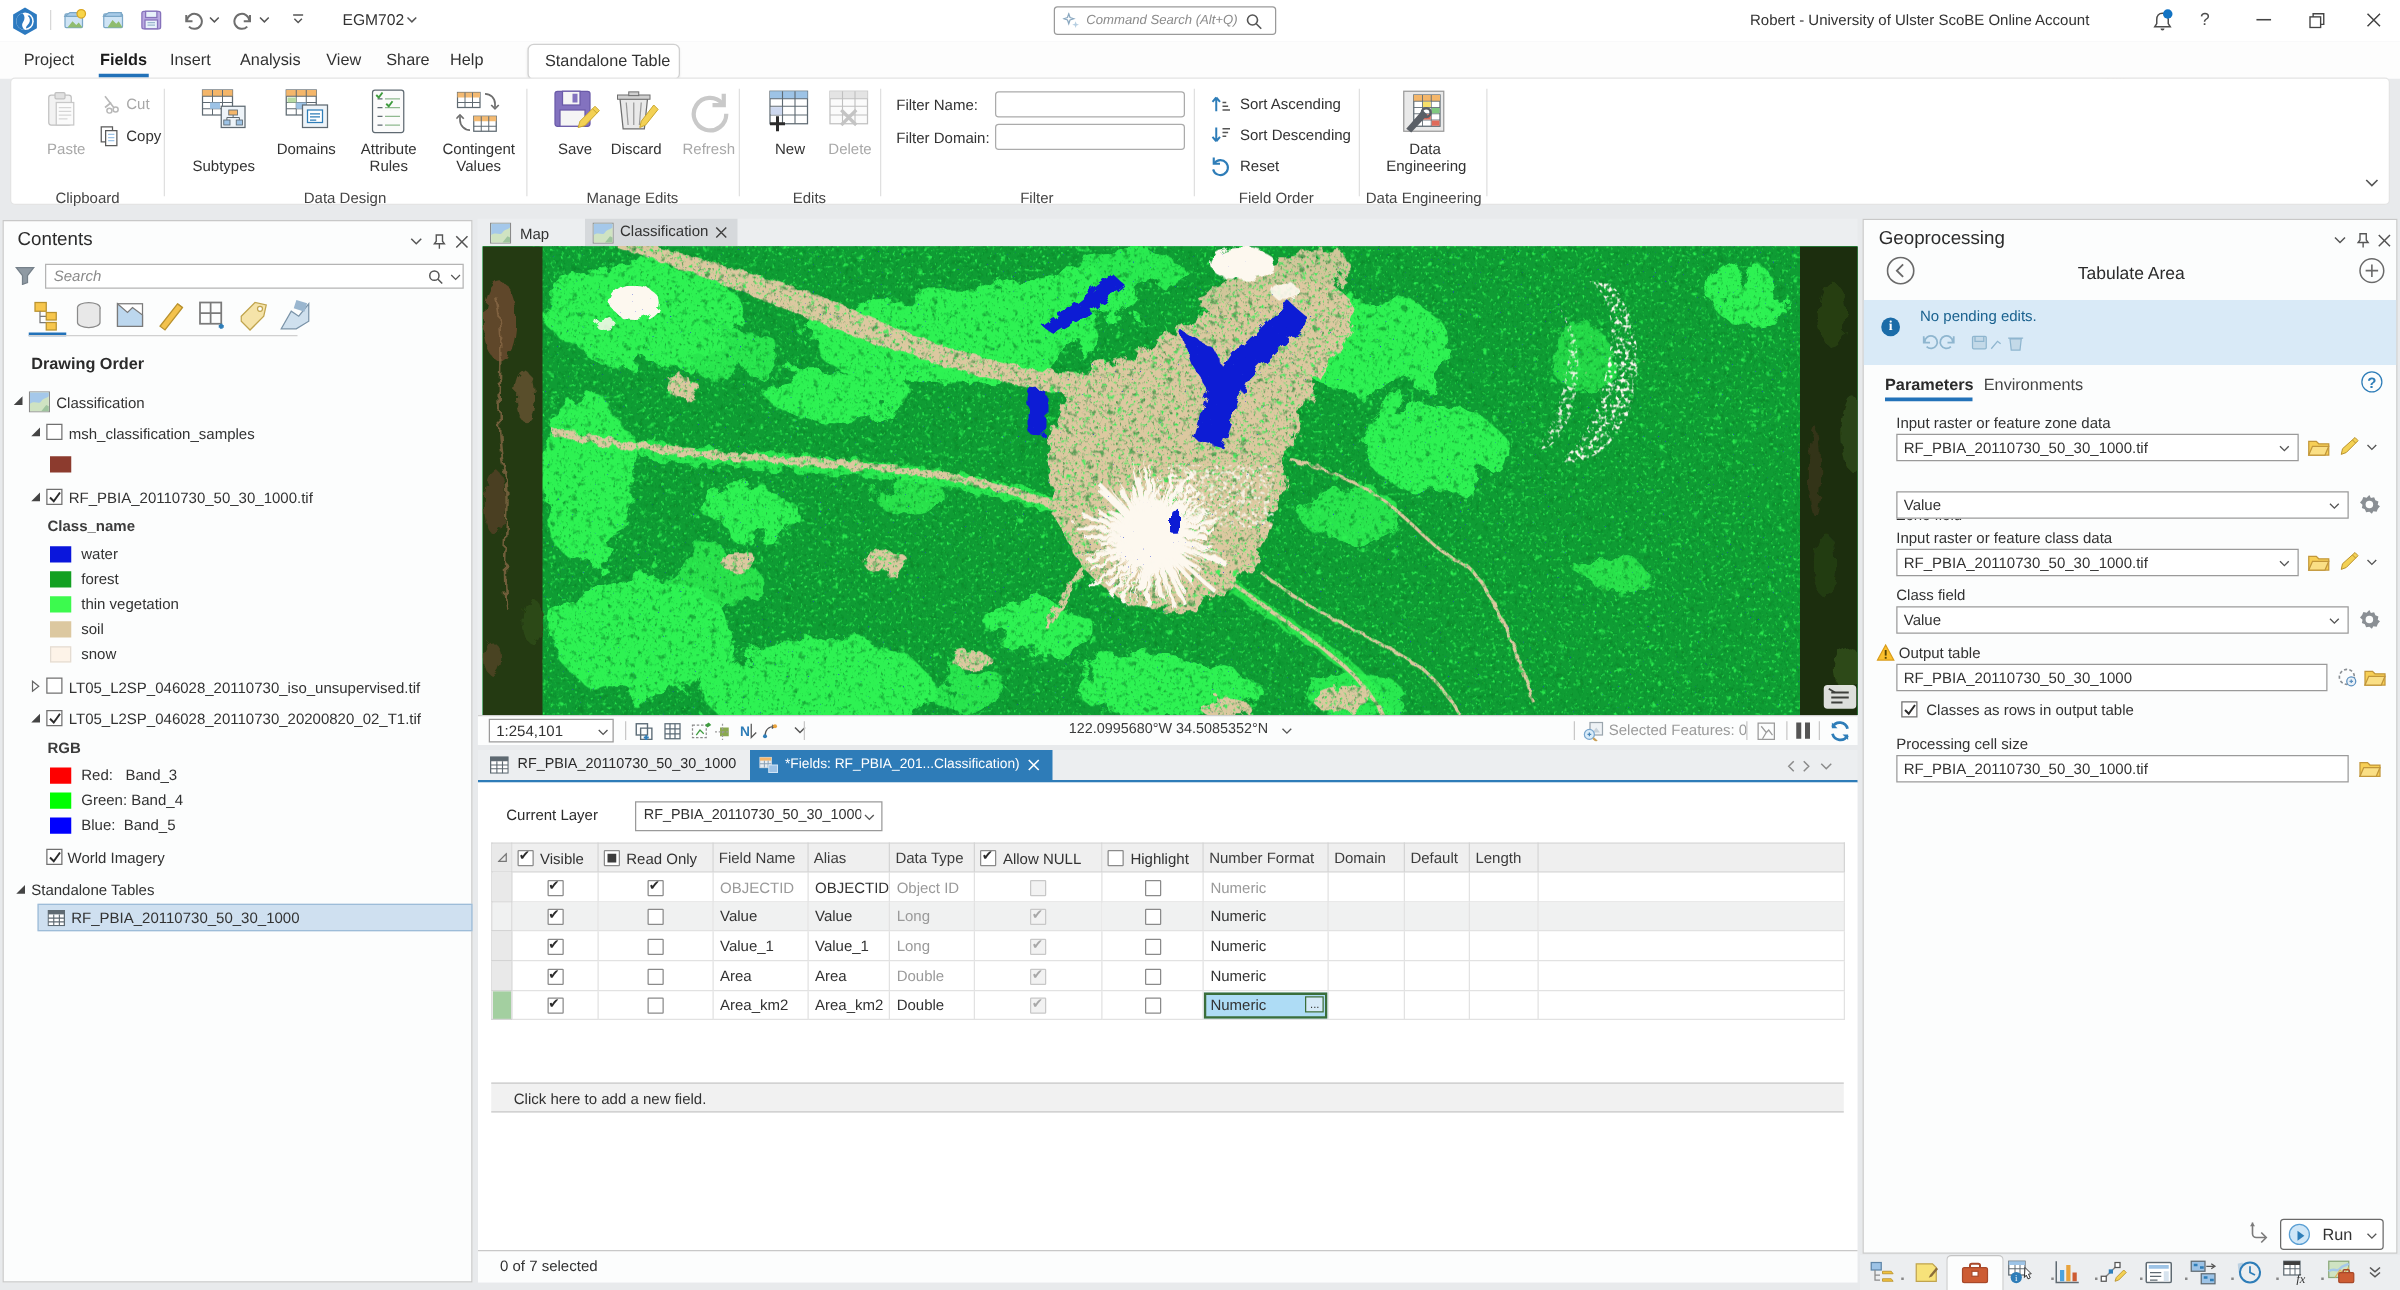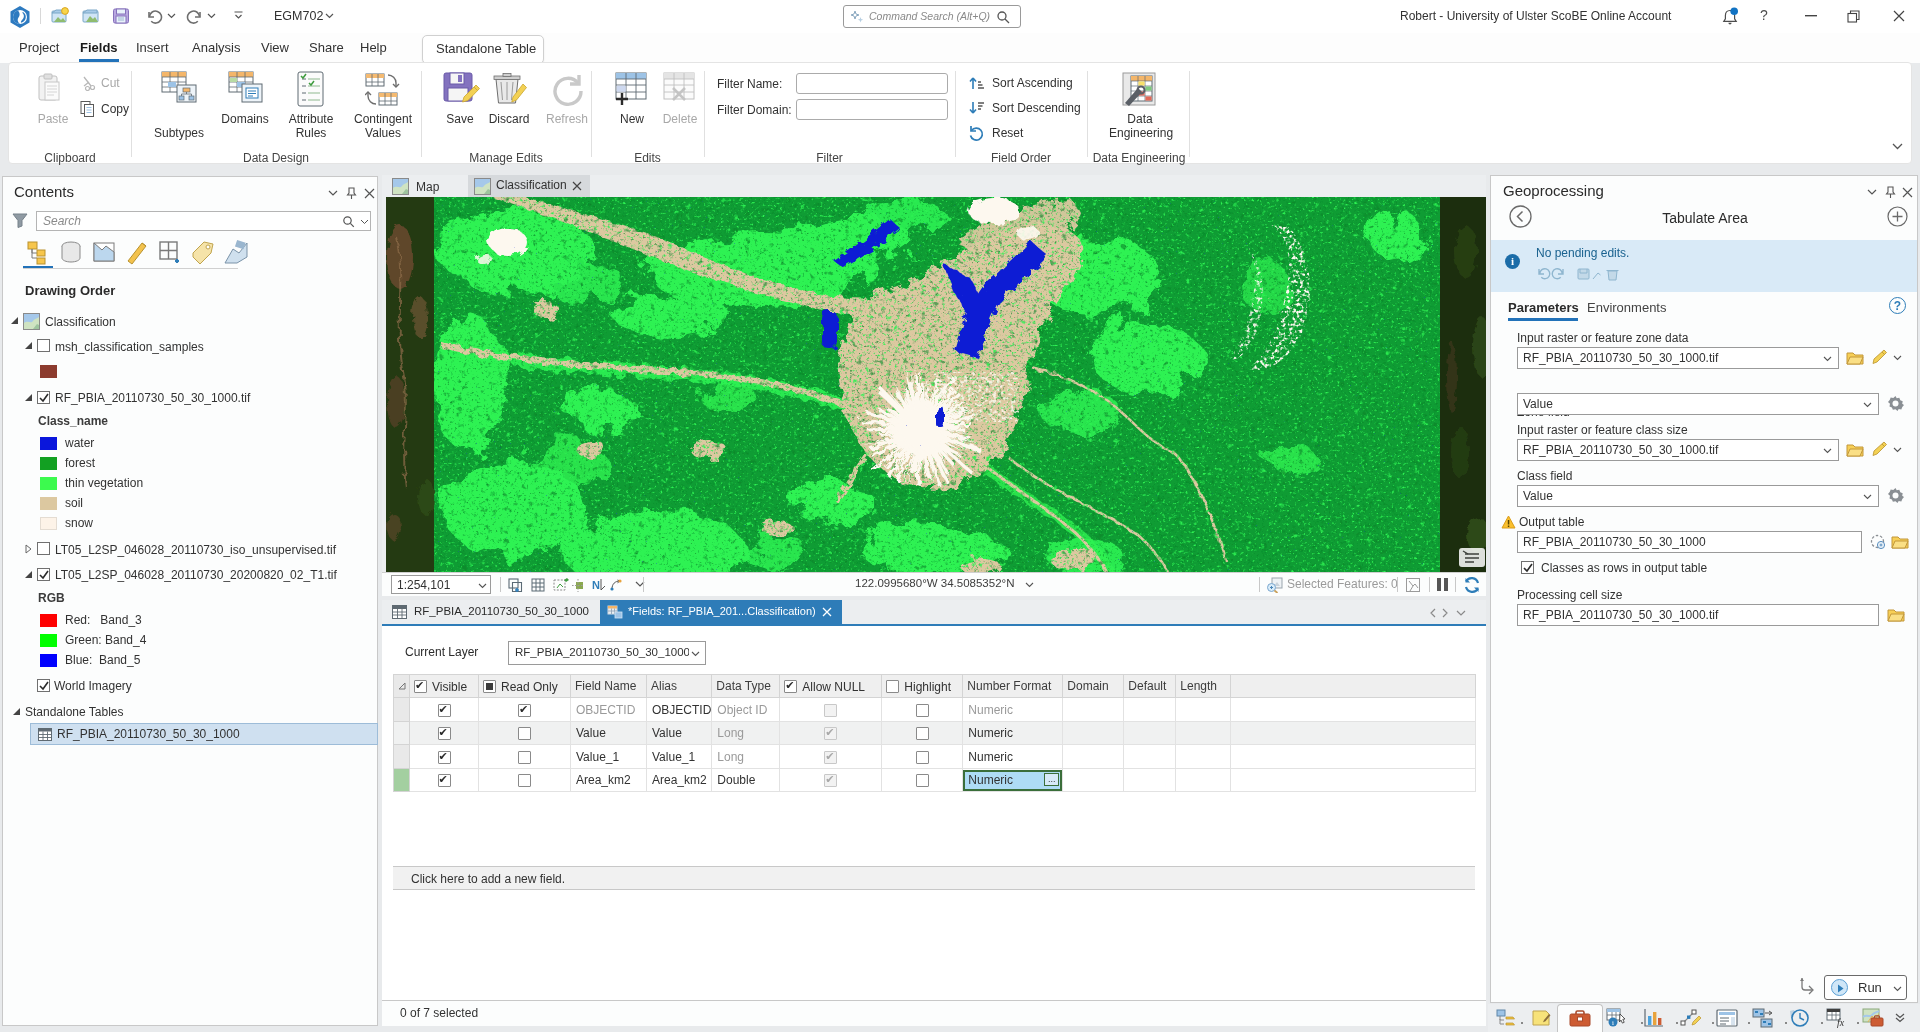--- a/index.html
+++ b/index.html
@@ -763,20 +763,35 @@
             <td class="lft">Value_1</td>
             <td class="lft gy">Long</td>
         <td><span class="cb dis dck"></span></td>
             <td><span class="cb"></span></td>
         <td class="lft">Numeric</td>
             <td></td>
             <td></td>
             <td></td>
             <td></td>
       </tr>
+      <tr class="h24">
+        <td class="rs"></td>
+            <td><span class="cb ck"></span></td>
+            <td><span class="cb"></span></td>
+        <td class="lft">Area</td>
+            <td class="lft">Area</td>
+            <td class="lft gy">Double</td>
+        <td><span class="cb dis dck"></span></td>
+            <td><span class="cb"></span></td>
+        <td class="lft">Numeric</td>
+            <td></td>
+            <td></td>
+            <td></td>
+            <td></td>
+      </tr>
       <tr>
         <td class="rs grn"></td>
             <td><span class="cb ck"></span></td>
             <td><span class="cb"></span></td>
         <td class="lft">Area_km2</td>
             <td class="lft">Area_km2</td>
             <td class="lft">Double</td>
         <td><span class="cb dis dck"></span></td>
             <td><span class="cb"></span></td>
         <td style="padding:0;">
@@ -865,21 +880,21 @@
   <div class="abs" style="left:26px;top:217px;width:362px;height:22px;border:1px solid #9a9a9a;background:#fff;">
     <div class="abs" style="left:5px;top:3px;">Value</div>
     <svg class="abs" style="left:345px;top:8px;" width="9" height="6" viewBox="0 0 9 6">
         <path d="M1 1l3.5 3.5L8 1" fill="none" stroke="#555" stroke-width="1.1"></path>
       </svg>
   </div>
   <svg class="abs" style="left:396px;top:219px;" width="17" height="17" viewBox="0 0 17 17">
     <path d="M8.5 1l1.2 2.3 2.6-.5 1 2.4 2.4 1-.5 2.6L17 10l-1.7 2-1 2.4-2.6-.5L10.5 16l-2-1.7-2.6.5-1-2.4-2.4-1 .5-2.6L1 7l1.7-2 1-2.4 2.6.5z" fill="#8a8f94"></path>
     <circle cx="8.5" cy="8.5" r="3" fill="#fcfdfd"></circle>
   </svg>
-  <div class="abs" style="left:26px;top:247px;">Input raster or feature class size</div>
+  <div class="abs" style="left:26px;top:247px;">Input raster or feature class data</div>
   <div class="abs" style="left:26px;top:263px;width:322px;height:22px;border:1px solid #9a9a9a;background:#fff;">
     <div class="abs" style="left:5px;top:3px;">RF_PBIA_20110730_50_30_1000.tif</div>
     <svg class="abs" style="left:305px;top:8px;" width="9" height="6" viewBox="0 0 9 6">
         <path d="M1 1l3.5 3.5L8 1" fill="none" stroke="#555" stroke-width="1.1"></path>
       </svg>
   </div>
   <svg class="abs" style="left:355px;top:266px;" width="18" height="15" viewBox="0 0 18 15">
     <path d="M1 3h6l2 2h8v9H1z" fill="#f7cf56" stroke="#c2973a"></path>
     <path d="M1 14l3-7h13l-3 7z" fill="#fadf85" stroke="#c2973a"></path>
   </svg>

